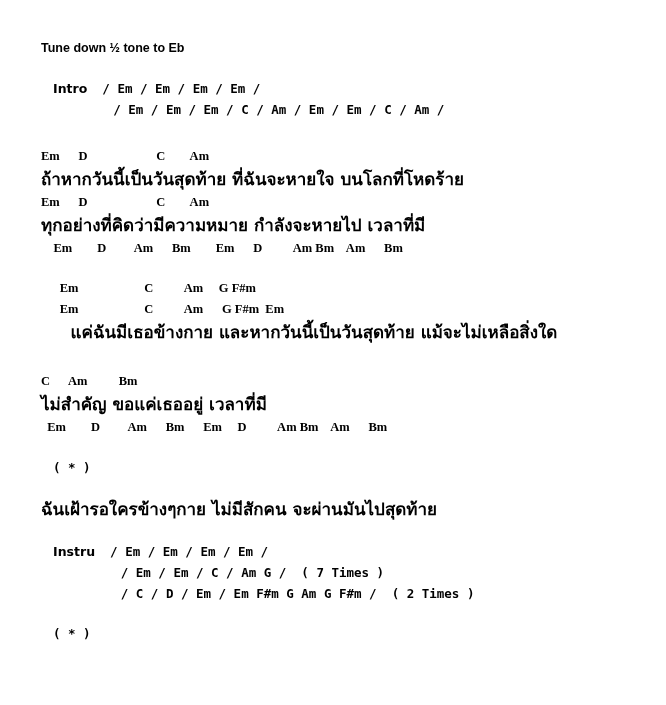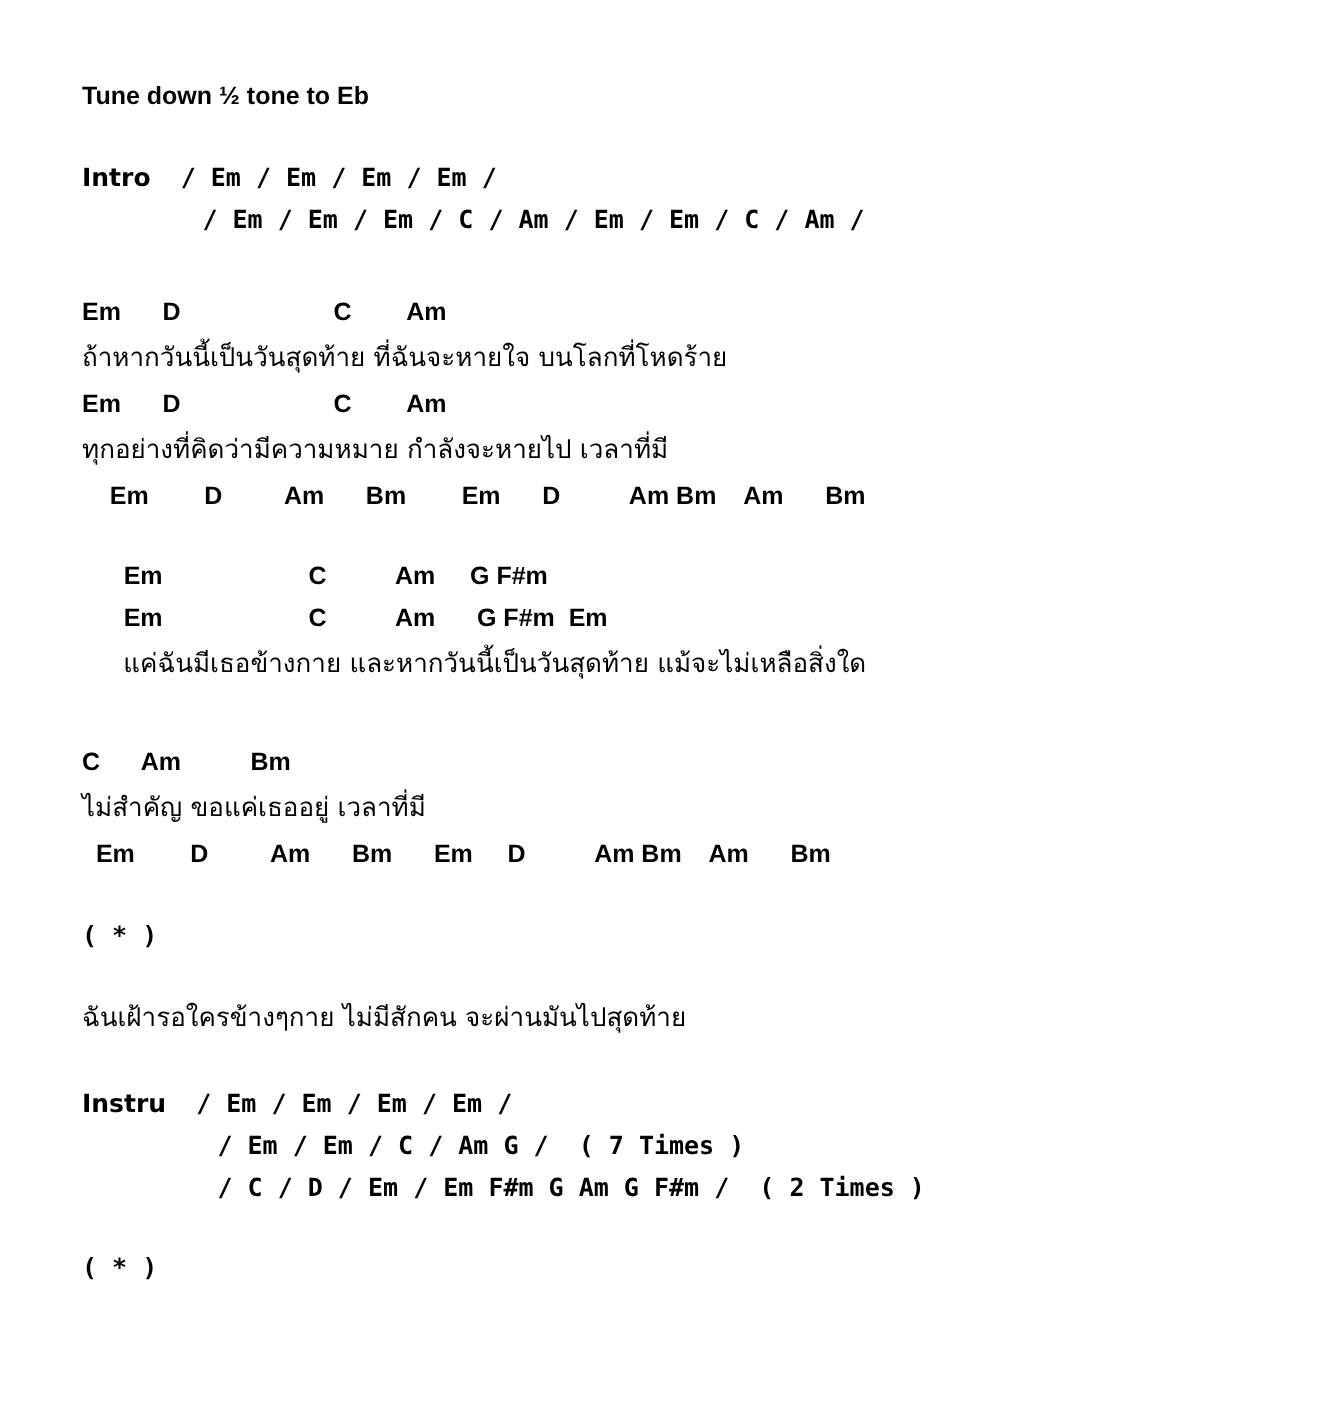--- a/index.html
+++ b/index.html
@@ -19,49 +19,50 @@
     box-sizing: border-box;
   }
   
   .line {
     white-space: pre;
     line-height: 1.0;
     margin: 0;
   }
   
   .chords {
-    font-family: Liberation Sans, sans-serif;
+    font-family: Liberation Serif, serif;
     font-weight: bold;
     font-size: 12.5px;
     letter-spacing: 0px;
     height: 21px;
     line-height: 21px;
   }
   
   .lyrics {
     font-family: "DejaVu Sans", "Liberation Sans", sans-serif;
-    font-weight: normal;
-    font-size: 13px;
+    font-weight: bold;
+    font-size: 17px;
     height: 25px;
     line-height: 25px;
   }
   
   .heading {
     font-family: Liberation Sans, sans-serif;
     font-weight: bold;
     font-size: 12.5px;
     height: 21px;
     line-height: 21px;
   }
   .heading-mono {
     font-family: "DejaVu Sans Mono", "Liberation Mono", monospace;
     font-weight: bold;
     font-size: 12.5px;
     height: 21px;
     line-height: 21px;
+    margin-left: 12px;
   }
   .gap-md { height: 19px; }
   .gap-lg { height: 26px; }
   .blocklabel {
     display: inline-block;
     font-family: "DejaVu Sans", "Liberation Sans", sans-serif;
     font-weight: bold;
   }
 </style>
 </head>

